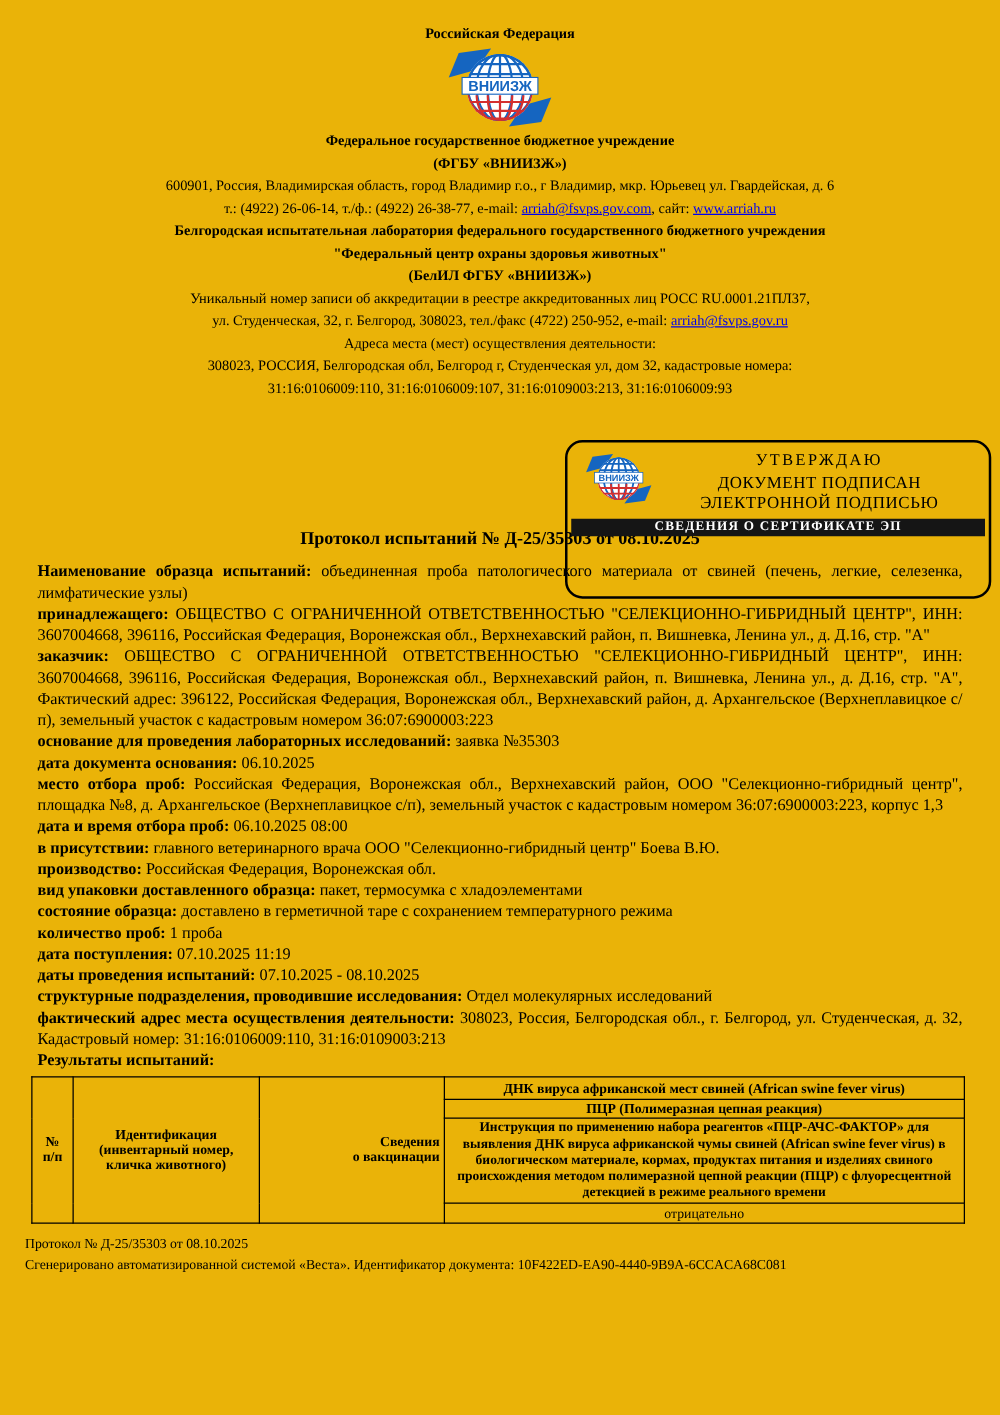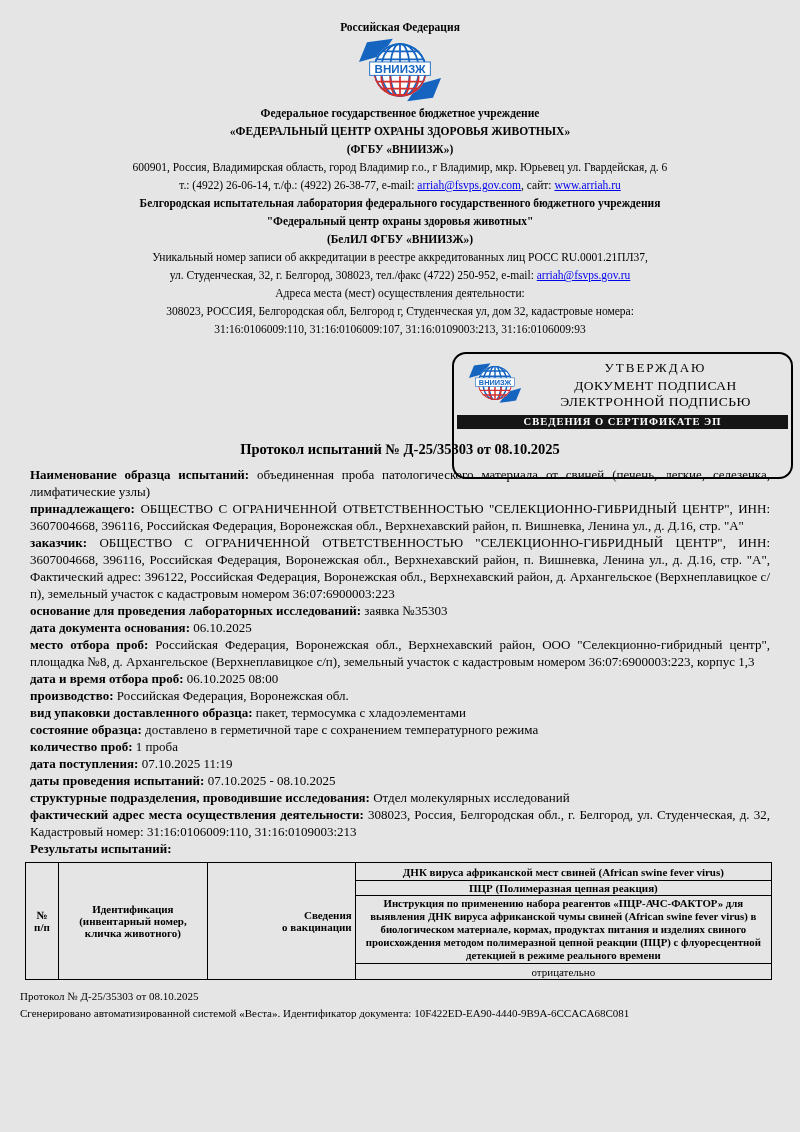--- a/index.html
+++ b/index.html
@@ -1,19 +1,19 @@
 <!DOCTYPE html>
 <html lang="ru"><head>
 <meta charset="utf-8">
 <style>
   * { margin:0; padding:0; box-sizing:border-box; }
   html,body { background:#fff; }
   .page {
     position:relative; width:800px; height:1132px; margin:0 auto;
-    background:#e5e5e5; color:#000; overflow:hidden;
+    background:#eab308; color:#000; overflow:hidden;
     font-family:"Liberation Serif","DejaVu Serif",serif;
     padding:18px 30px 0 30px;
   }
   .c { text-align:center; }
   .b { font-weight:bold; }
   .hl { font-size:11.5px; line-height:18px; }
   a.lnk { color:#0000ee; text-decoration:underline; cursor:pointer; }
   .logo-wrap { height:68px; display:flex; justify-content:center; align-items:center; }
 
   
@@ -89,21 +89,20 @@
 
         <path d="M20,37 a30,30 0 0 1 60,0" fill="none" stroke="#1565c0" stroke-width="3"></path>
         <path d="M80,37 a30,30 0 0 1 -60,0" fill="none" stroke="#d42f2f" stroke-width="3"></path>
       </g>
       <rect x="16" y="28" width="68" height="15" fill="#ffffff" stroke="#1565c0" stroke-width="1"></rect>
       <text x="50" y="40" text-anchor="middle" fill="#1565c0" font-size="13" font-weight="bold" font-family="Liberation Sans, DejaVu Sans, sans-serif">ВНИИЗЖ</text>
     </svg>
   </div>
 
   <div class="hl c b">Федеральное государственное бюджетное учреждение</div>
-  <div class="hl c b">«ФЕДЕРАЛЬНЫЙ ЦЕНТР ОХРАНЫ ЗДОРОВЬЯ ЖИВОТНЫХ»</div>
   <div class="hl c b">(ФГБУ «ВНИИЗЖ»)</div>
   <div class="hl c">600901, Россия, Владимирская область, город Владимир г.о., г Владимир, мкр. Юрьевец ул. Гвардейская, д. 6</div>
   <div class="hl c"><span>т.: (4922) 26-06-14, т./ф.: (4922) 26-38-77, e-mail: </span><a class="lnk">arriah@fsvps.gov.com</a><span>, сайт: </span><a class="lnk">www.arriah.ru</a></div>
   <div class="hl c b">Белгородская испытательная лаборатория федерального государственного бюджетного учреждения</div>
   <div class="hl c b">"Федеральный центр охраны здоровья животных"</div>
   <div class="hl c b">(БелИЛ ФГБУ «ВНИИЗЖ»)</div>
   <div class="hl c">Уникальный номер записи об аккредитации в реестре аккредитованных лиц РОСС RU.0001.21ПЛ37,</div>
   <div class="hl c"><span>ул. Студенческая, 32, г. Белгород, 308023, тел./факс (4722) 250-952, e-mail: </span><a class="lnk">arriah@fsvps.gov.ru</a></div>
   <div class="hl c">Адреса места (мест) осуществления деятельности:</div>
   <div class="hl c">308023, РОССИЯ, Белгородская обл, Белгород г, Студенческая ул, дом 32, кадастровые номера:</div>
@@ -146,20 +145,21 @@
   <div class="doc-title">Протокол испытаний № Д-25/35303 от 08.10.2025</div>
 
   <div class="body-text">
     <p><b>Наименование образца испытаний:</b> <span>объединенная проба патологического материала от свиней (печень, легкие, селезенка, лимфатические узлы)</span></p>
     <p><b>принадлежащего:</b> <span>ОБЩЕСТВО С ОГРАНИЧЕННОЙ ОТВЕТСТВЕННОСТЬЮ "СЕЛЕКЦИОННО-ГИБРИДНЫЙ ЦЕНТР", ИНН: 3607004668, 396116, Российская Федерация, Воронежская обл., Верхнехавский район, п. Вишневка, Ленина ул., д. Д.16, стр. "А"</span></p>
     <p><b>заказчик:</b> <span>ОБЩЕСТВО С ОГРАНИЧЕННОЙ ОТВЕТСТВЕННОСТЬЮ "СЕЛЕКЦИОННО-ГИБРИДНЫЙ ЦЕНТР", ИНН: 3607004668, 396116, Российская Федерация, Воронежская обл., Верхнехавский район, п. Вишневка, Ленина ул., д. Д.16, стр. "А", Фактический адрес: 396122, Российская Федерация, Воронежская обл., Верхнехавский район, д. Архангельское (Верхнеплавицкое с/п), земельный участок с кадастровым номером 36:07:6900003:223</span></p>
     <p><b>основание для проведения лабораторных исследований:</b> <span>заявка №35303</span></p>
     <p><b>дата документа основания:</b> <span>06.10.2025</span></p>
     <p><b>место отбора проб:</b> <span>Российская Федерация, Воронежская обл., Верхнехавский район, ООО "Селекционно-гибридный центр", площадка №8, д. Архангельское (Верхнеплавицкое с/п), земельный участок с кадастровым номером 36:07:6900003:223, корпус 1,3</span></p>
     <p><b>дата и время отбора проб:</b> <span>06.10.2025 08:00</span></p>
+    <p><b>в присутствии:</b> <span>главного ветеринарного врача ООО "Селекционно-гибридный центр" Боева В.Ю.</span></p>
     <p><b>производство:</b> <span>Российская Федерация, Воронежская обл.</span></p>
     <p><b>вид упаковки доставленного образца:</b> <span>пакет, термосумка с хладоэлементами</span></p>
     <p><b>состояние образца:</b> <span>доставлено в герметичной таре с сохранением температурного режима</span></p>
     <p><b>количество проб:</b> <span>1 проба</span></p>
     <p><b>дата поступления:</b> <span>07.10.2025 11:19</span></p>
     <p><b>даты проведения испытаний:</b> <span>07.10.2025 - 08.10.2025</span></p>
     <p><b>структурные подразделения, проводившие исследования:</b> <span>Отдел молекулярных исследований</span></p>
     <p><b>фактический адрес места осуществления деятельности:</b> <span>308023, Россия, Белгородская обл., г. Белгород, ул. Студенческая, д. 32, Кадастровый номер: 31:16:0106009:110, 31:16:0109003:213</span></p>
     <p class="b">Результаты испытаний:</p>
   </div>

